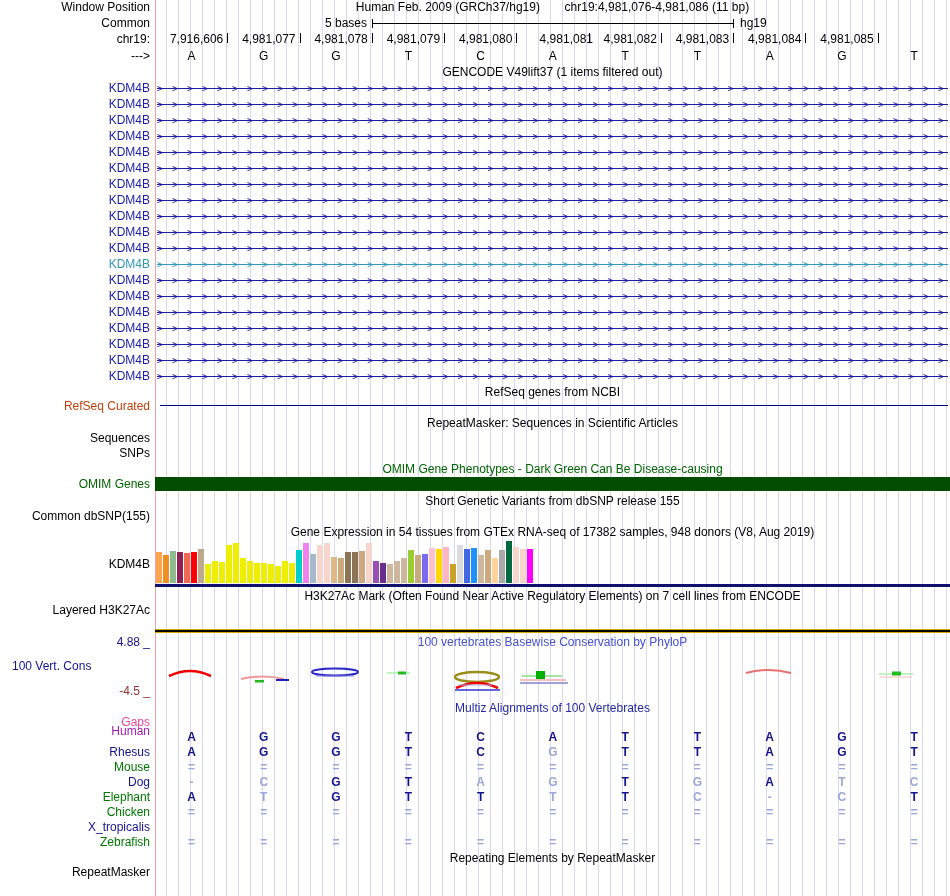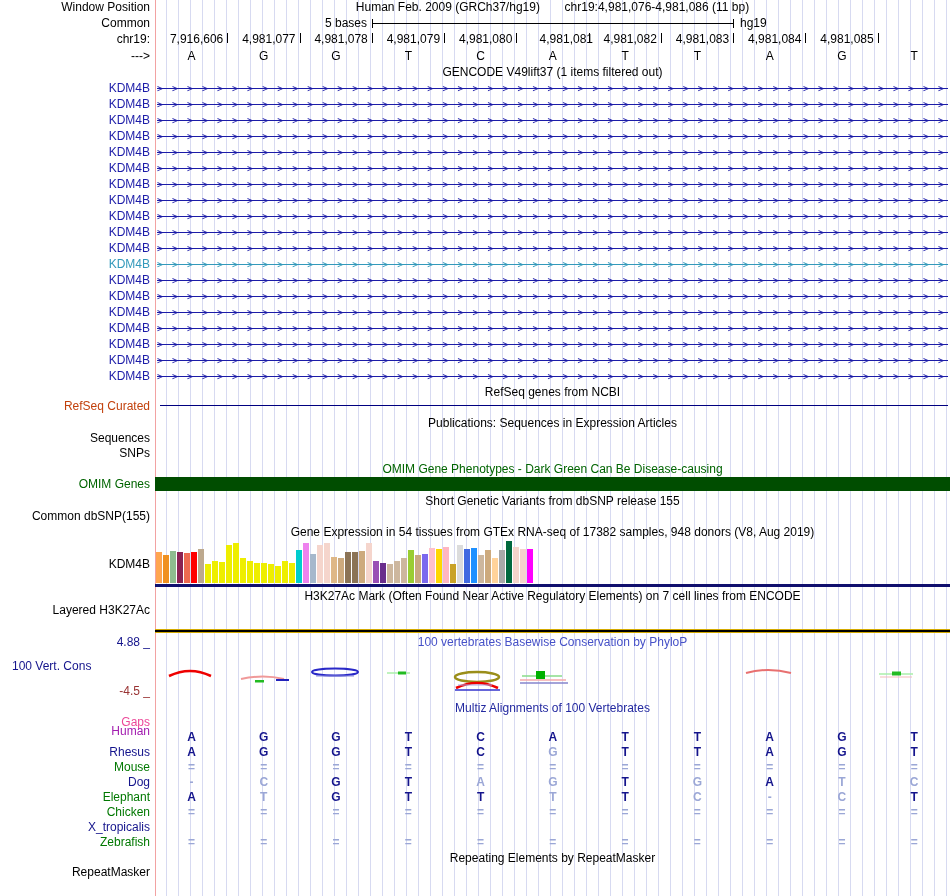--- a/index.html
+++ b/index.html
@@ -187,21 +187,21 @@
     <div class="lbl" style="top: 370px; color: rgb(28, 28, 168);">KDM4B</div>
     <div class="gene-row" style="top: 370px; background-image: linear-gradient(rgb(28, 28, 168), rgb(28, 28, 168));">
       <span class="arrows" style="color: rgb(28, 28, 168);">&gt;&gt;&gt;&gt;&gt;&gt;&gt;&gt;&gt;&gt;&gt;&gt;&gt;&gt;&gt;&gt;&gt;&gt;&gt;&gt;&gt;&gt;&gt;&gt;&gt;&gt;&gt;&gt;&gt;&gt;&gt;&gt;&gt;&gt;&gt;&gt;&gt;&gt;&gt;&gt;&gt;&gt;&gt;&gt;&gt;&gt;&gt;&gt;&gt;&gt;&gt;&gt;&gt;</span>
     </div>
   </div>
 
 <div class="ctitle" style="top:386px">RefSeq genes from NCBI</div>
 <div class="lbl c-blue" style="top:400px">RefSeq Curated</div>
 <div class="refseq-line"></div>
 
-<div class="ctitle" style="top:417px">Publications: Sequences in Expression Articles</div>
+<div class="ctitle" style="top:417px">RepeatMasker: Sequences in Scientific Articles</div>
 <div class="lbl" style="top:432px">Sequences</div>
 <div class="lbl" style="top:447px">SNPs</div>
 
 <div class="ctitle c-green" style="top:463px">OMIM Gene Phenotypes - Dark Green Can Be Disease-causing</div>
 <div class="lbl c-green" style="top:478px">OMIM Genes</div>
 <div class="omim-bar"></div>
 
 <div class="ctitle" style="top:495px">Short Genetic Variants from dbSNP release 155</div>
 <div class="lbl" style="top:510px">Common dbSNP(155)</div>
 

